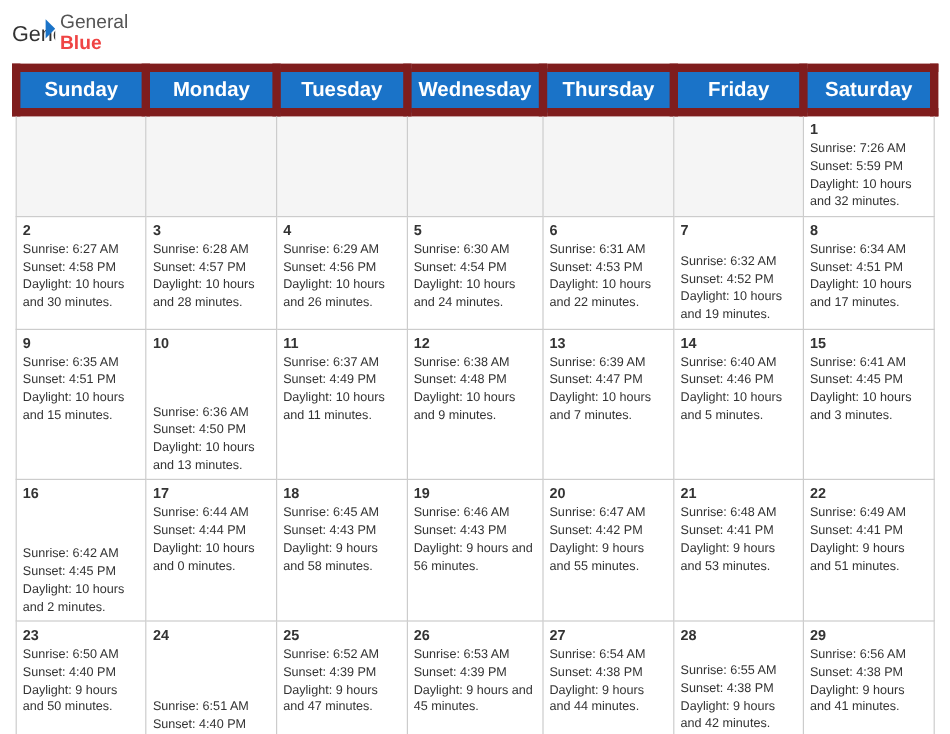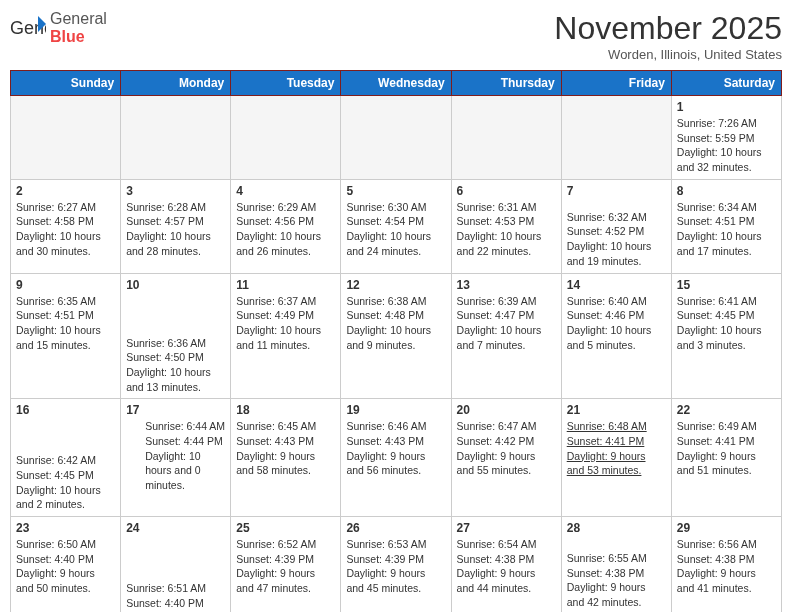--- a/index.html
+++ b/index.html
@@ -38,25 +38,25 @@
       color: #555;
     }
     .calendar {
       width: 100%;
       border-collapse: collapse;
       border: 1px solid #ccc;
     }
     .calendar th {
       background-color: #1a73c8;
       color: #fff;
-      text-align: right;
+      text-align: center;
       padding: 5px 6px;
-      font-size: 12px;
+      font-size: 17px;
       font-weight: bold;
-      border: 1px solid #7f1d1d;
+      border: 7px solid #7f1d1d;
     }
     .calendar td {
       vertical-align: top;
       border: 1px solid #ccc;
       padding: 4px 5px;
       width: 110px;
       min-height: 80px;
       background: #fff;
       font-size: 11px;
       color: #333;
@@ -90,24 +90,20 @@
     <svg class="logo-icon" viewBox="0 0 36 28" xmlns="http://www.w3.org/2000/svg">
       <text x="0" y="20" font-size="18" font-family="Arial" fill="#333" font-weight="normal">General</text>
 
       <polygon points="28,2 36,10 28,18" fill="#1a73c8"></polygon>
     </svg>
     <div style="display:flex; flex-direction:column; line-height:1.1;">
       <span style="font-size:16px; color:#555;">General</span>
       <span style="font-size:16px; color:#ef4444; font-weight:bold;">Blue</span>
     </div>
   </div>
-  <div class="title-block">
-    <div class="month-year">November 2025</div>
-    <div class="location">Worden, Illinois, United States</div>
-  </div>
 </div>
 
 <table class="calendar">
   <thead>
     <tr>
     <th>Sunday</th>
         <th>Monday</th>
         <th>Tuesday</th>
         <th>Wednesday</th>
         <th>Thursday</th>
@@ -220,21 +216,21 @@
       </tr>
       <tr>
         <td>
           <span class="day-number">16</span>
           <div class="day-info" style="white-space: pre-line; margin-top: 36px;">Sunrise: 6:42 AM
 Sunset: 4:45 PM
 Daylight: 10 hours and 2 minutes.</div>
         </td>
         <td>
           <span class="day-number">17</span>
-          <div class="day-info" style="white-space: pre-line; margin-left: 19px;">Sunrise: 6:44 AM
+          <div class="day-info" style="white-space: pre-line;">Sunrise: 6:44 AM
 Sunset: 4:44 PM
 Daylight: 10 hours and 0 minutes.</div>
         </td>
         <td>
           <span class="day-number">18</span>
           <div class="day-info" style="white-space: pre-line;">Sunrise: 6:45 AM
 Sunset: 4:43 PM
 Daylight: 9 hours and 58 minutes.</div>
         </td>
         <td>
@@ -244,21 +240,21 @@
 Daylight: 9 hours and 56 minutes.</div>
         </td>
         <td>
           <span class="day-number">20</span>
           <div class="day-info" style="white-space: pre-line;">Sunrise: 6:47 AM
 Sunset: 4:42 PM
 Daylight: 9 hours and 55 minutes.</div>
         </td>
         <td>
           <span class="day-number">21</span>
-          <div class="day-info" style="white-space: pre-line; text-decoration: underline;">Sunrise: 6:48 AM
+          <div class="day-info" style="white-space: pre-line;">Sunrise: 6:48 AM
 Sunset: 4:41 PM
 Daylight: 9 hours and 53 minutes.</div>
         </td>
         <td>
           <span class="day-number">22</span>
           <div class="day-info" style="white-space: pre-line;">Sunrise: 6:49 AM
 Sunset: 4:41 PM
 Daylight: 9 hours and 51 minutes.</div>
         </td>
       </tr>

